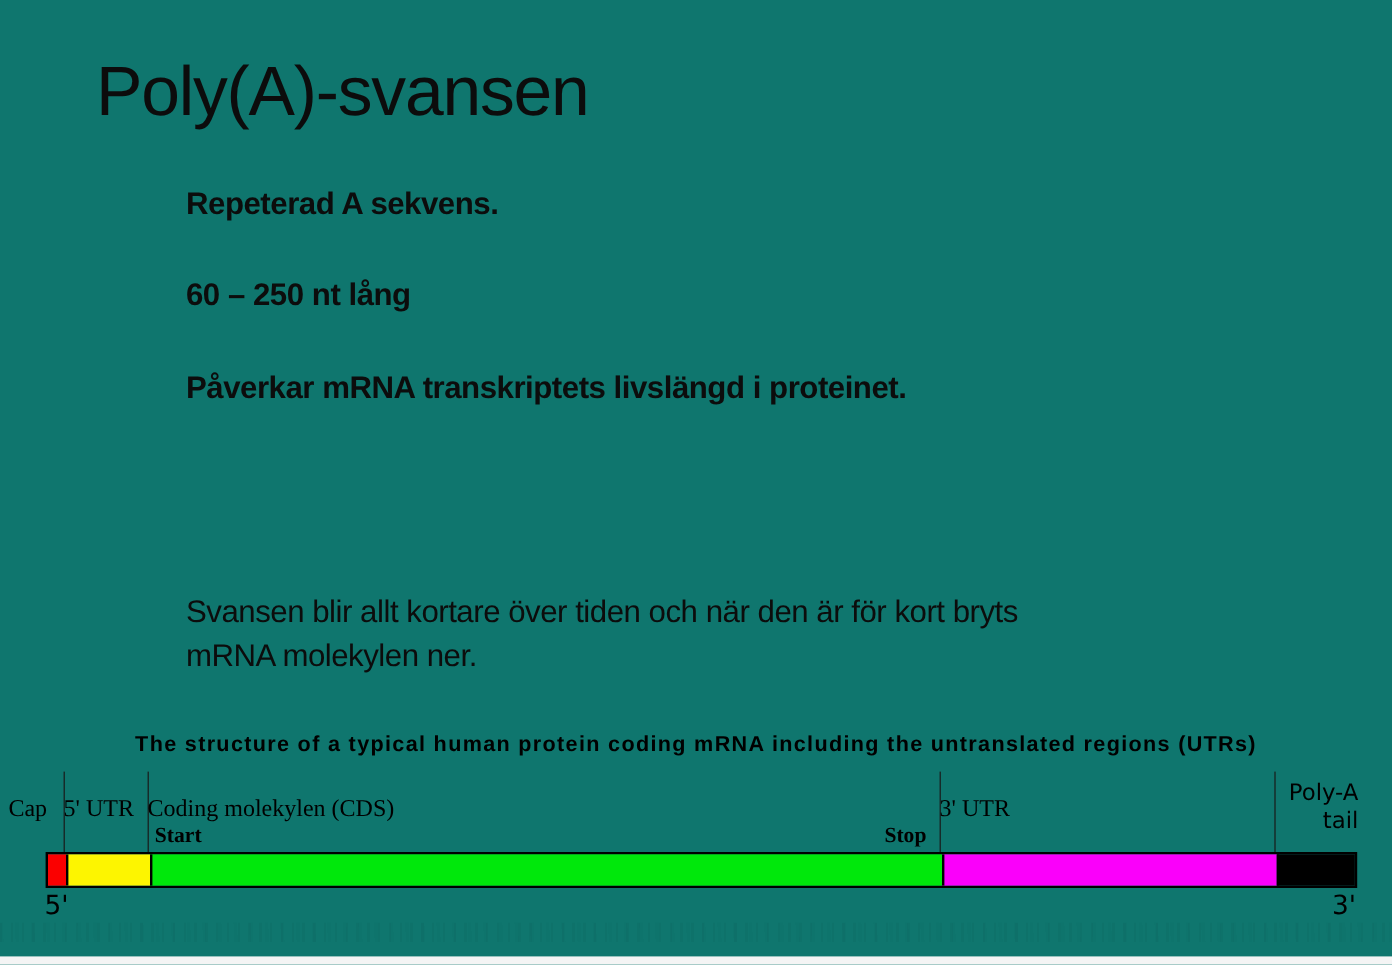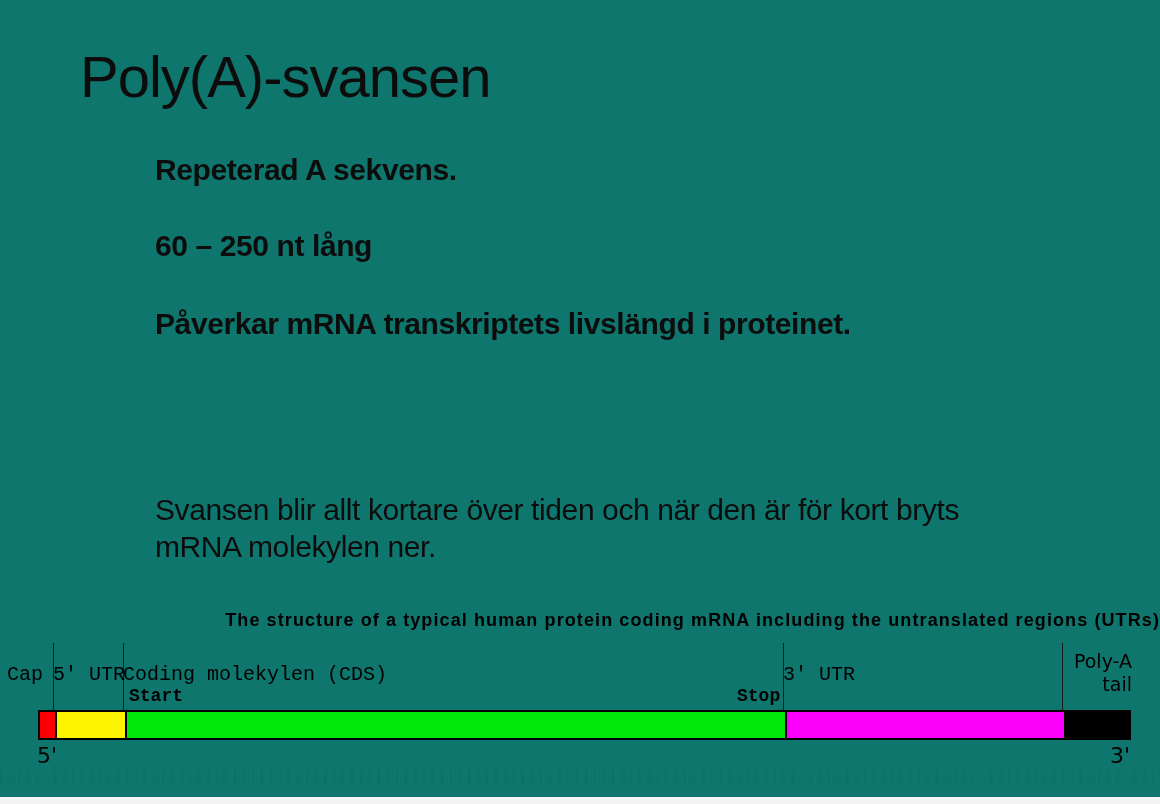--- a/index.html
+++ b/index.html
@@ -8,44 +8,44 @@
     font-family:"Liberation Sans",sans-serif;color:#000;
   }
   
   .slide-title{
     position:absolute;left:80px;top:44px;
     font-size:58px;line-height:1.15;font-weight:400;color:#0c0c0c;
     letter-spacing:-1px;white-space:nowrap;
   }
   .para{
     position:absolute;left:155px;
-    font-size:30px;line-height:37px;letter-spacing:-0.4px;color:#0c0c0c;
+    font-size:26px;line-height:37px;letter-spacing:-0.4px;color:#0c0c0c;
     white-space:nowrap;
   }
   .para.bold{font-weight:700;}
   
   .diag-title{
-    position:absolute;left:0;top:610px;width:1160px;text-align:right;
+    position:absolute;left:0;top:610px;width:1160px;text-align:center;
     font-weight:700;font-size:18px;letter-spacing:1.1px;white-space:nowrap;color:#000;
   }
   .diag{position:absolute;left:0;top:0;width:1160px;height:804px;pointer-events:none;}
   .bar{
     position:absolute;left:38px;top:710px;width:1093px;height:30px;
     display:flex;box-sizing:border-box;border:2px solid #000;
   }
   .seg{height:100%;box-sizing:border-box;}
   .seg + .seg{border-left:2px solid #000;}
   .seg-cap{width:15px;}
   .seg-utr5{width:70px;}
   .seg-cds{width:660px;flex:0 0 auto;}
   .seg-utr3{width:279px;}
   .seg-polya{flex:1;}
   .vline{position:absolute;top:643px;width:1px;height:67px;background:#1a1a1a;}
   .dlabel{
-    position:absolute;font-family:Liberation Mono, monospace;
+    position:absolute;font-family:Liberation Serif, serif;
     font-size:20px;color:#000;white-space:nowrap;
   }
   .dlabel.small{font-size:18px;font-weight:700;}
   .dlabel.center{text-align:left;}
   .endlabel{
     position:absolute;font-family:"DejaVu Sans","Liberation Sans",sans-serif;
     font-size:22px;color:#000;
   }
   .polya-label{
     position:absolute;left:1062px;top:650px;width:70px;text-align:right;

